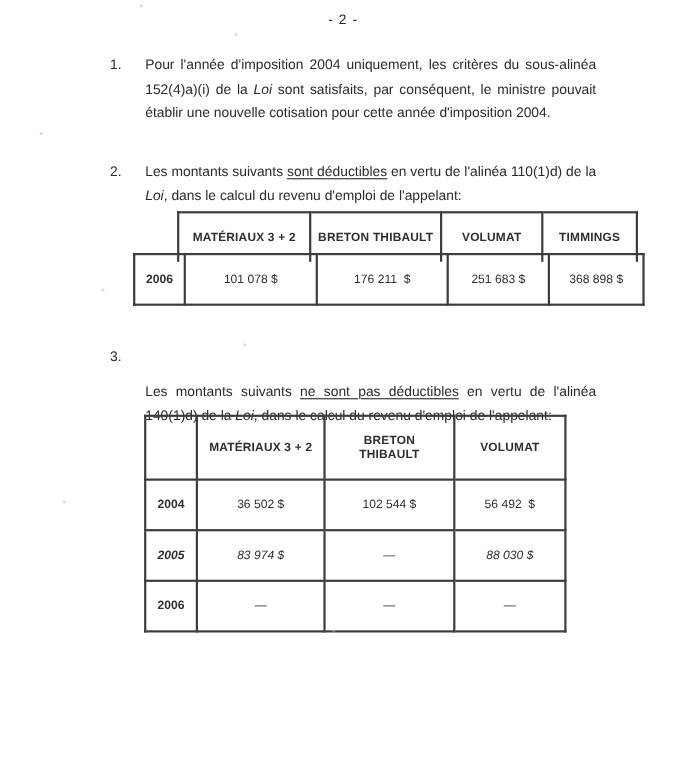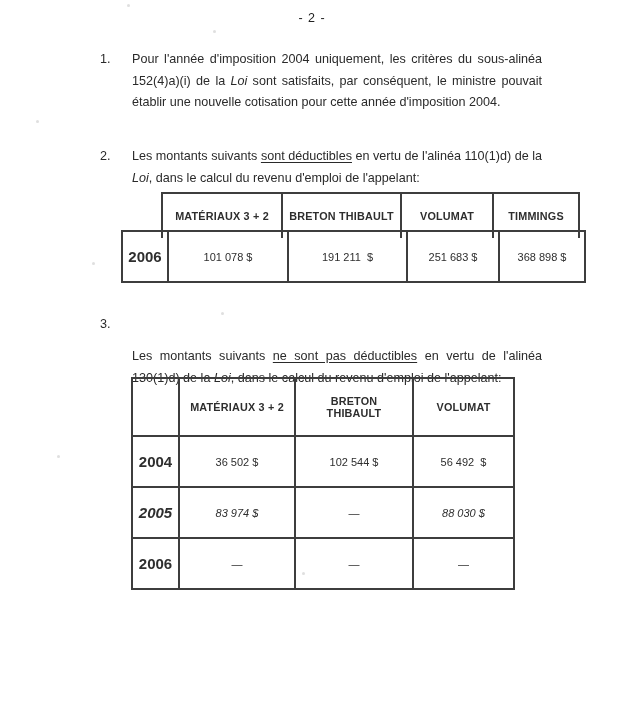--- a/index.html
+++ b/index.html
@@ -17,21 +17,21 @@
   .just { text-align:justify; text-align-last:justify; }
   .it { font-style:italic; }
   .un { text-decoration:underline; text-underline-offset:2px; text-decoration-thickness:1px; }
 
   table { position:absolute; border-collapse:collapse; table-layout:fixed; }
   th, td {
     border:2px solid #3d3d3d; padding:16px 2px; text-align:center; vertical-align:middle;
     font-family:"Liberation Sans", sans-serif; color:#2e2e2e;
   }
   th { font-size:10.8px; font-weight:bold; letter-spacing:0.2px; white-space:pre-line; }
-  td.year { font-size:15px; font-weight:bold;margin-left:48px; }
+  td.year { font-size:11px; font-weight:bold;margin-left:48px; }
   td.val { font-size:11px; white-space:pre; }
   .t1-head th { border-bottom:none; }
 
   .speck { position:absolute; width:3px; height:3px; border-radius:50%; background:#b9b9b9; opacity:0.45; }
 </style>
 </head>
 <body>
 
 <div class="page">
 
@@ -58,31 +58,31 @@
       <th style="width:86px;">VOLUMAT</th>
       <th style="width:80px;">TIMMINGS</th>
     </tr>
   </tbody>
     </table>
   <table style="left:121px; top:230px;">
     <tbody>
         <tr style="height:38px;">
       <td class="year" style="width:40px;">2006</td>
       <td class="val" style="width:114px;">101 078 $</td>
-      <td class="val" style="width:113px;">191 211  $</td>
+      <td class="val" style="width:113px;">176 211  $</td>
       <td class="val" style="width:86px;">251 683 $</td>
       <td class="val" style="width:80px;">368 898 $</td>
     </tr>
   </tbody>
     </table>
 
   <div class="marker" style="top:314px;">3.</div>
   <div class="para" style="top:314px;margin-top:32px;">
     <span class="line just"><span>Les montants suivants </span><span class="un">ne sont pas déductibles</span><span> en vertu de l'alinéa</span></span>
-    <span class="line"><span>130(1)d) de la </span><span class="it">Loi</span><span>, dans le calcul du revenu d'emploi de l'appelant:</span></span>
+    <span class="line"><span>140(1)d) de la </span><span class="it">Loi</span><span>, dans le calcul du revenu d'emploi de l'appelant:</span></span>
   </div>
 
   <table style="left:131px; top:377px;">
     <tbody>
         <tr style="height:40px;">
       <th style="width:41px;"></th>
       <th style="width:110px;">MATÉRIAUX 3 + 2</th>
       <th style="width:112px;text-align:center;">BRETON
 THIBAULT</th>
       <th style="width:95px;">VOLUMAT</th>

